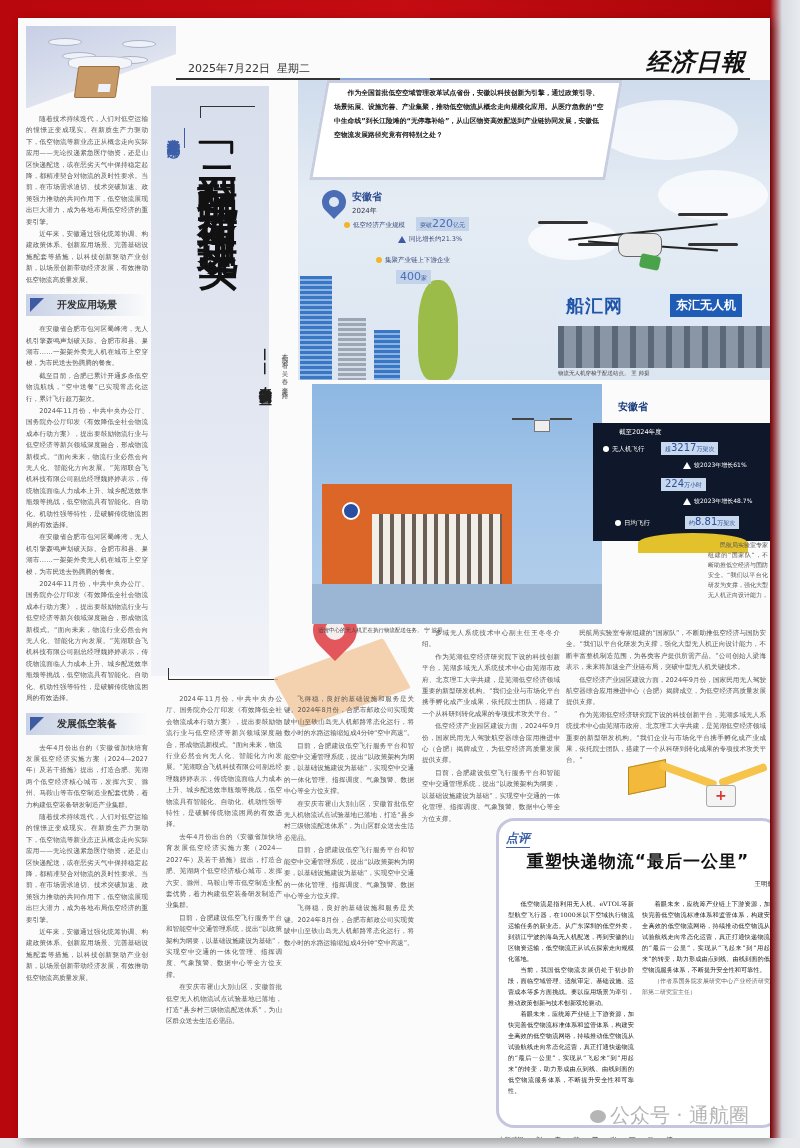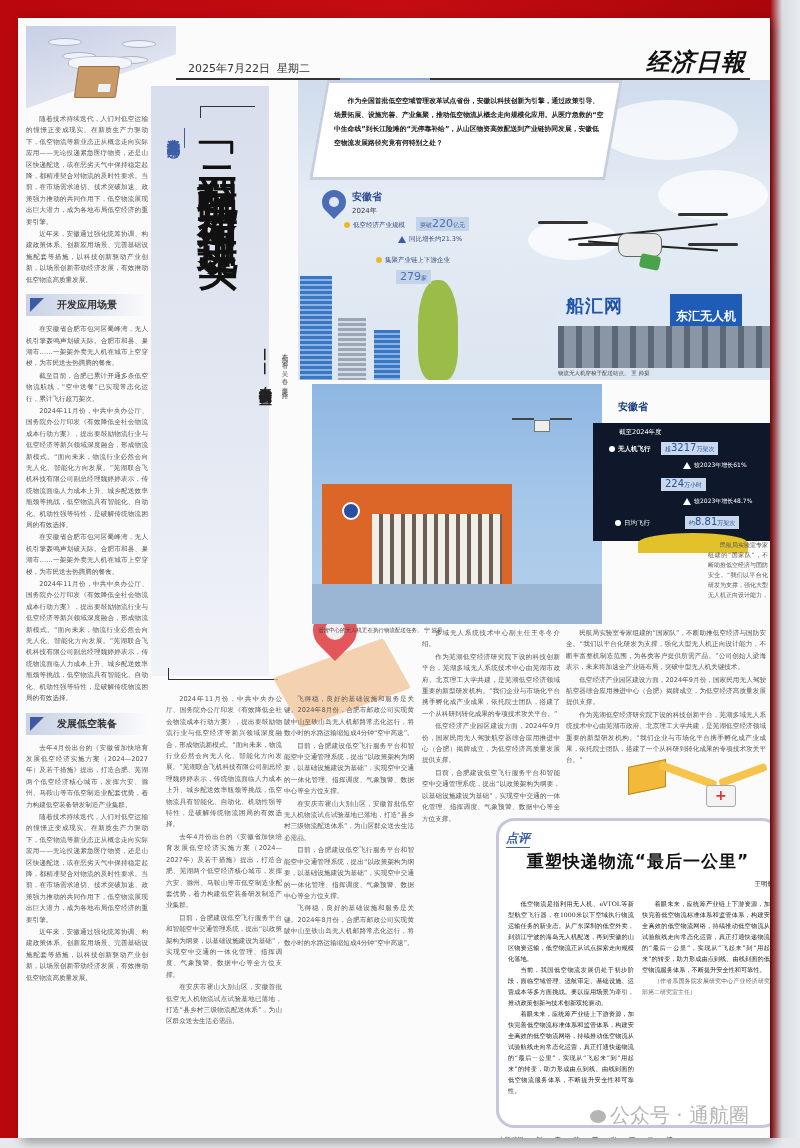--- a/index.html
+++ b/index.html
@@ -80,21 +80,21 @@
   .map-tile { position:absolute; left:14px; top:45px; width:110px; height:60px; background:#f3c79c; transform: skewY(-20deg) skewX(25deg); opacity:0.8; border-radius:3px; }
   .map-pin { position:absolute; left:40px; top:0; width:44px; height:44px; border-radius:50% 50% 50% 0; transform: rotate(-45deg); background:#e3565b; }
   .map-pin::after { content:""; position:absolute; left:12px; top:12px; width:20px; height:20px; border-radius:50%; background:#f4eeee; }
 
   
   .intro-box {
     position:absolute; left:300px; top:62px; width:296px; height:100px;
     background:#fff; border:3px solid #c8cde0; transform: skewX(-10deg);
   }
   .intro-text {
-    position:absolute; left:316px; top:76px; width:270px; height:88px;
+    position:absolute; left:316px; top:68px; width:270px; height:88px;
     font: 6.8px "DejaVu Sans", sans-serif; line-height:14px; color:#222; font-weight:bold; text-indent:2em;
   }
   .intro-tab { position:absolute; left:322px; top:60px; width:90px; height:10px; background:#8aa5d6; border-radius:0 0 6px 6px; }
 
   
   .sky {
     position:absolute; left:280px; top:62px; width:472px; height:300px;
     background: linear-gradient(180deg, #cfdcec 0%, #e5ecf4 40%, #dce6f1 100%);
   }
   .cloud { position:absolute; border-radius:50%; background: rgba(255,255,255,0.7); }
@@ -121,21 +121,21 @@
   .big-drone { position:absolute; left:520px; top:185px; width:200px; height:90px; }
   .arm { position:absolute; height:2px; background:#222; }
   .prop { position:absolute; width:50px; height:3px; background:#333; border-radius:2px; }
   .fuselage { position:absolute; left:80px; top:30px; width:44px; height:24px; background:#e8e8e8; border:1px solid #666; border-radius:8px; }
   .green-box { position:absolute; left:102px; top:52px; width:20px; height:14px; background:#4aa34a; border-radius:3px; transform: rotate(12deg); }
 
   
   .building-photo { position:absolute; left:440px; top:270px; width:312px; height:80px; }
   .sign-band { position:absolute; left:100px; top:0; width:212px; height:38px; background:#dfe9f5; }
   .sign-text-1 { position:absolute; left:108px; top:6px; font: bold 18px "DejaVu Sans", sans-serif; color:#1f54a9; letter-spacing:1px; }
-  .sign-text-2 { position:absolute; left:212px; top:6px; background:#1f5cb5; color:#fff; font: bold 12px "DejaVu Sans", sans-serif; padding:14px 6px; }
+  .sign-text-2 { position:absolute; left:212px; top:6px; background:#1f5cb5; color:#fff; font: bold 12px "DejaVu Sans", sans-serif; padding:3px 6px; }
   .bldg-wall { position:absolute; left:100px; top:38px; width:212px; height:42px; background: repeating-linear-gradient(90deg, #5b6878 0 6px, #8a96a6 6px 18px); }
 
   .caption-top { position:absolute; left:540px; top:352px; font: 5.5px "DejaVu Serif", serif; color:#444; white-space:nowrap; }
 
   
   .photo2 {
     position:absolute; left:294px; top:366px; width:290px; height:240px;
     background: linear-gradient(180deg, #8db7e2 0%, #a6c7ea 50%, #b5d0ea 100%);
     overflow:hidden;
   }
@@ -259,21 +259,21 @@
   <div class="tree" style="left:400px;top:262px;width:40px;height:100px;"></div>
 
   <div class="stat-panel">
     <div class="pin-icon"></div>
     <div class="stat-region">安徽省</div>
     <div class="stat-year">2024年</div>
     <div class="stat-label" style="left:26px;top:33px;"><span class="bullet"></span><span>低空经济产业规模</span></div>
     <div class="stat-value-box" style="left:98px;top:29px;"><span>突破</span><b>220</b><span>亿元</span></div>
     <div class="stat-growth" style="left:80px;top:47px;"><span class="tri"></span><span>同比增长约21.3%</span></div>
     <div class="stat-label" style="left:58px;top:68px;"><span class="bullet"></span><span>集聚产业链上下游企业</span></div>
-    <div class="stat-value-box" style="left:78px;top:82px;"><b>279</b><span>家</span></div>
+    <div class="stat-value-box" style="left:78px;top:82px;"><b>400</b><span>家</span></div>
   </div>
 
   <div class="big-drone">
     <div class="prop" style="left:0;top:18px;"></div>
     <div class="prop" style="left:140px;top:10px;"></div>
     <div class="prop" style="left:40px;top:40px;"></div>
     <div class="prop" style="left:150px;top:40px;"></div>
     <div class="arm" style="left:30px;top:28px;width:150px;transform:rotate(-6deg);"></div>
     <div class="arm" style="left:50px;top:42px;width:130px;transform:rotate(4deg);"></div>
     <div class="fuselage"></div>
@@ -299,21 +299,21 @@
       <div class="win"></div>
     </div>
     <div class="water"></div>
   </div>
   <div class="caption-2">运营中心的无人机正在执行物流配送任务。  宁 波摄</div>
 
   <div class="blue-header">安徽省</div>
   <div class="orange-pin"></div>
   <div class="blue-panel">
     <div class="sub">截至2024年度</div>
-    <div class="bl-label" style="left:16px;top:22px;font-weight:bold;"><span class="wbullet"></span><span>无人机飞行</span></div>
+    <div class="bl-label" style="left:10px;top:22px;"><span class="wbullet"></span><span>无人机飞行</span></div>
     <div class="bl-box" style="left:68px;top:19px;"><span>超</span><b>3217</b><span>万架次</span></div>
     <div class="bl-growth" style="left:90px;top:38px;"><span class="tri white"></span><span>较2023年增长61%</span></div>
     <div class="bl-box" style="left:68px;top:55px;"><b>224</b><span>万小时</span></div>
     <div class="bl-growth" style="left:90px;top:74px;"><span class="tri white"></span><span>较2023年增长48.7%</span></div>
     <div class="bl-label" style="left:22px;top:96px;"><span class="wbullet"></span><span>日均飞行</span></div>
     <div class="bl-box" style="left:92px;top:93px;"><span>约</span><b>8.81</b><span>万架次</span></div>
   </div>
   <div class="yellow-hill"></div>
 
   <div class="col" style="left:690px;top:522px;width:60px;height:60px;font-size:6px;line-height:10px;">

